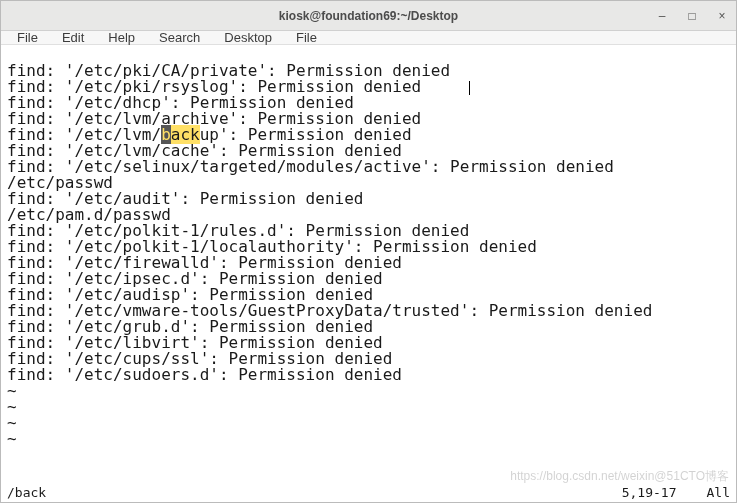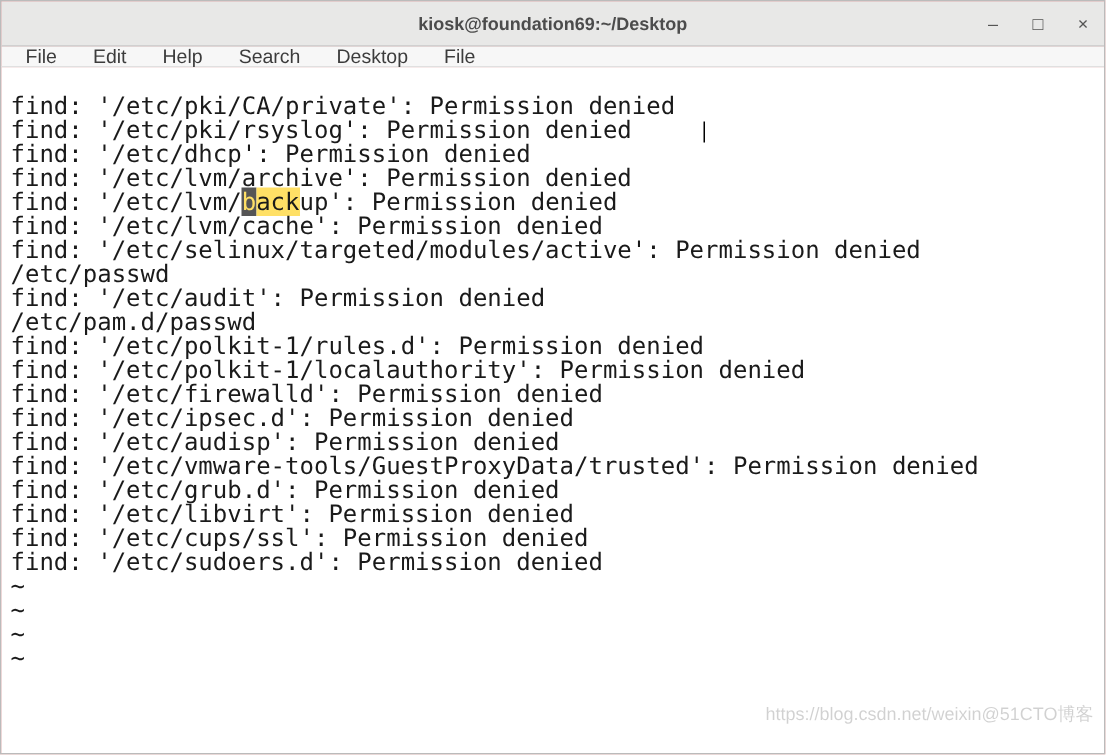--- a/index.html
+++ b/index.html
@@ -154,16 +154,23 @@
 <span>find: '/etc/libvirt': Permission denied</span>
 <span>find: '/etc/cups/ssl': Permission denied</span>
 <span>find: '/etc/sudoers.d': Permission denied</span>
 <span class="tilde">~</span>
 <span class="tilde">~</span>
 <span class="tilde">~</span>
 <span class="tilde">~</span>
 <span class="caret"></span>
   </div>
 
+  <div class="statusline">
+    <span>/back</span>
+    <span class="right">
+      <span>5,19-17</span>
+      <span>All</span>
+    </span>
+  </div>
 
   <div class="watermark">https://blog.csdn.net/weixin@51CTO博客</div>
 
 </div>
 
 </body></html>

